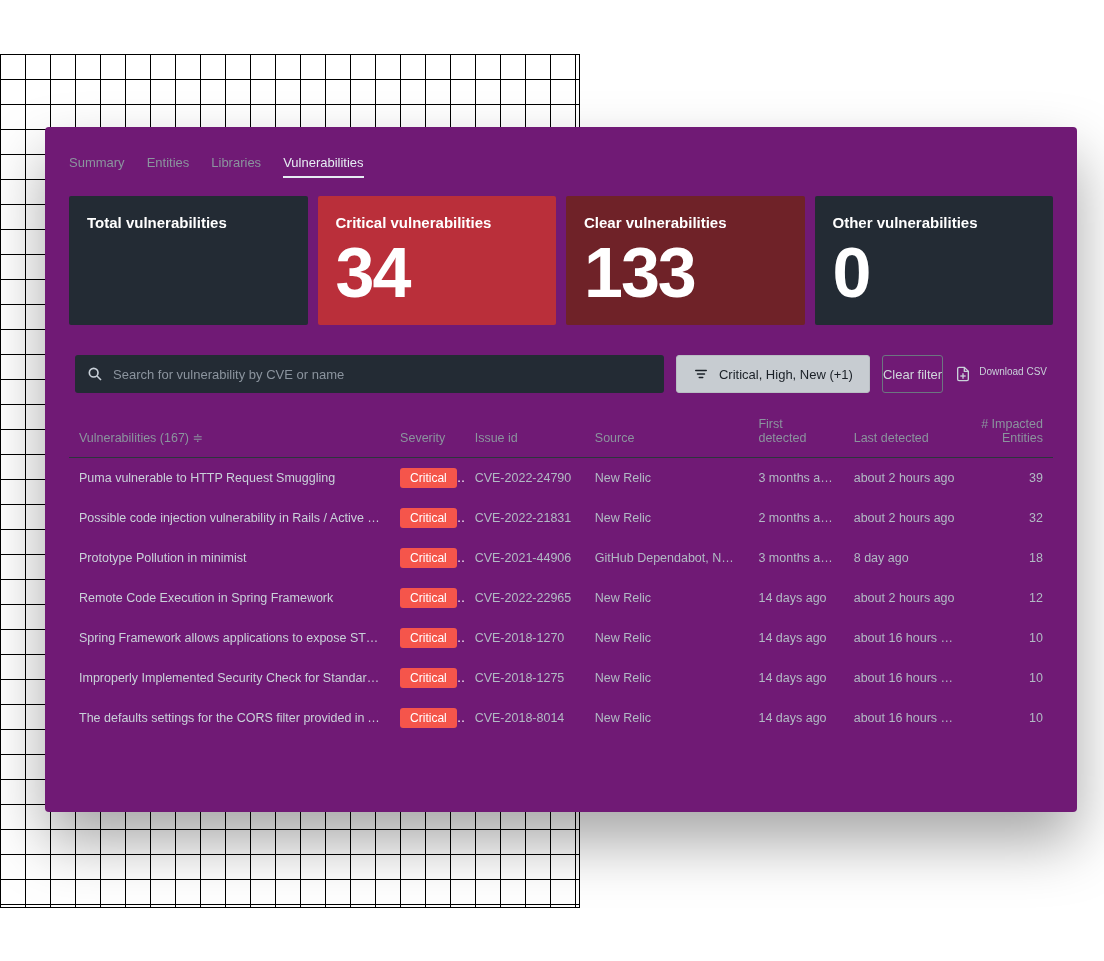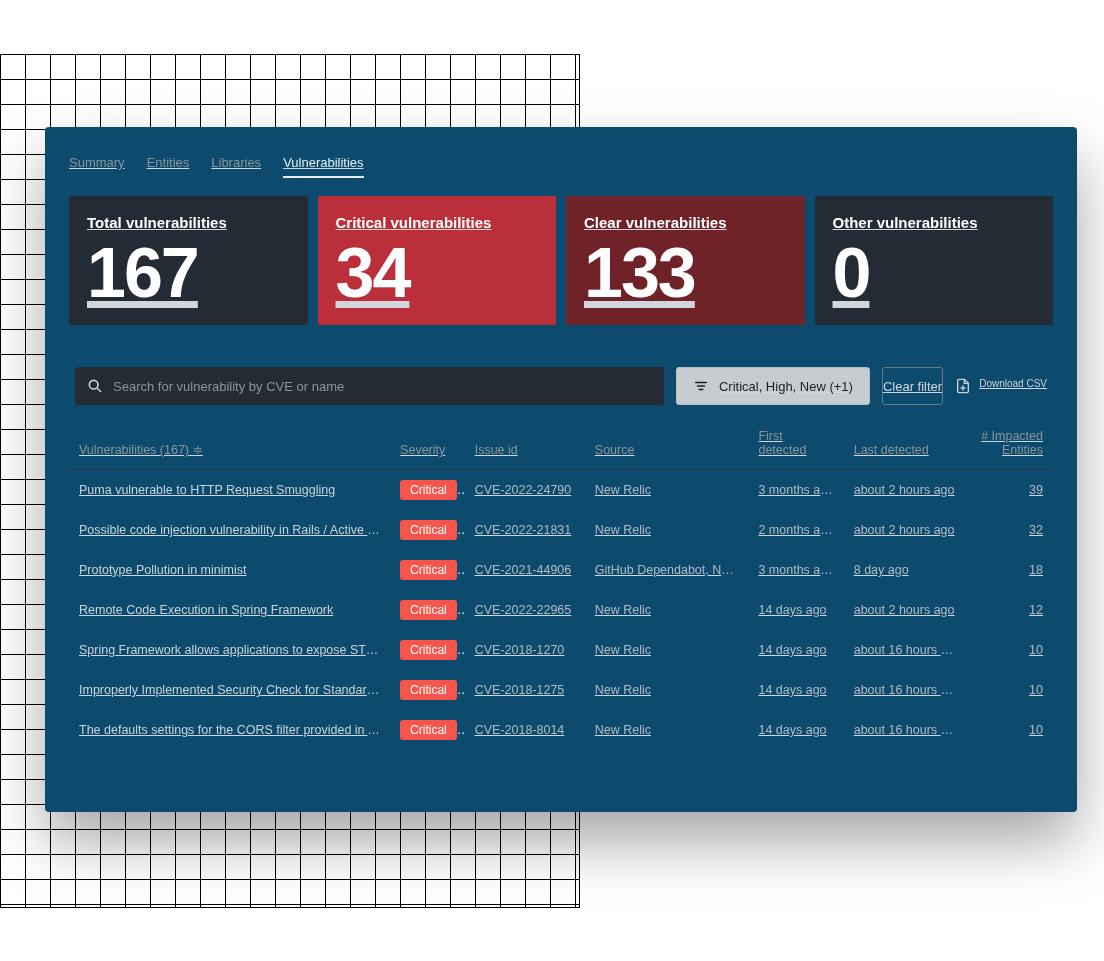--- a/index.html
+++ b/index.html
@@ -16,36 +16,35 @@
       linear-gradient(to bottom, #000 1px, transparent 1px);
     background-size: 25px 25px;
     border-right: 1px solid #000;
     border-bottom: 1px solid #000;
   }
 
   .panel {
     position: absolute;
     top: 127px; left: 45px;
     width: 1032px; height: 685px;
-    background: #0c4a6e;
+    background: #701a75;
     border-radius: 4px;
     box-shadow: 0 30px 60px rgba(0,0,0,0.35);
     color: #d0d6db;
     padding: 28px 24px 0 24px;
     overflow: hidden;
-    text-decoration: underline;
   }
 
   
   .tabs { display: flex; gap: 22px; font-size: 13px; color: #8b949e; margin-bottom: 18px; }
   .tab { padding-bottom: 6px; cursor: pointer; }
   .tab.active { color: #e6edf3; border-bottom: 2px solid #e6edf3; }
 
   
-  .cards { display: flex; gap: 10px; margin-bottom: 42px; }
+  .cards { display: flex; gap: 10px; margin-bottom: 30px; }
   .card { flex: 1; padding: 18px 18px 10px 18px; border-radius: 2px; }
   .card .card-title { font-size: 15px; font-weight: 600; color: #fff; margin-bottom: 0; }
   .card .card-value { font-size: 70px; font-weight: 800; letter-spacing: -2px; color: #fff; line-height: 1.2; }
   .card.dark { background: #232b34; }
   .card.red-bright { background: #ba2f3a; }
   .card.red-dark { background: #6f2228; }
 
   
   .controls { display: flex; align-items: center; gap: 12px; margin-bottom: 14px; padding: 0 6px; }
   .search-wrap { position: relative; flex: 1; }
@@ -97,21 +96,20 @@
     <div class="tabs">
       <div class="tab">Summary</div>
       <div class="tab">Entities</div>
       <div class="tab">Libraries</div>
       <div class="tab active">Vulnerabilities</div>
     </div>
 
     <div class="cards">
       <div class="card dark">
         <div class="card-title">Total vulnerabilities</div>
-        <div class="card-value">167</div>
       </div>
       <div class="card red-bright">
         <div class="card-title">Critical vulnerabilities</div>
         <div class="card-value">34</div>
       </div>
       <div class="card red-dark">
         <div class="card-title">Clear vulnerabilities</div>
         <div class="card-value">133</div>
       </div>
       <div class="card dark">

